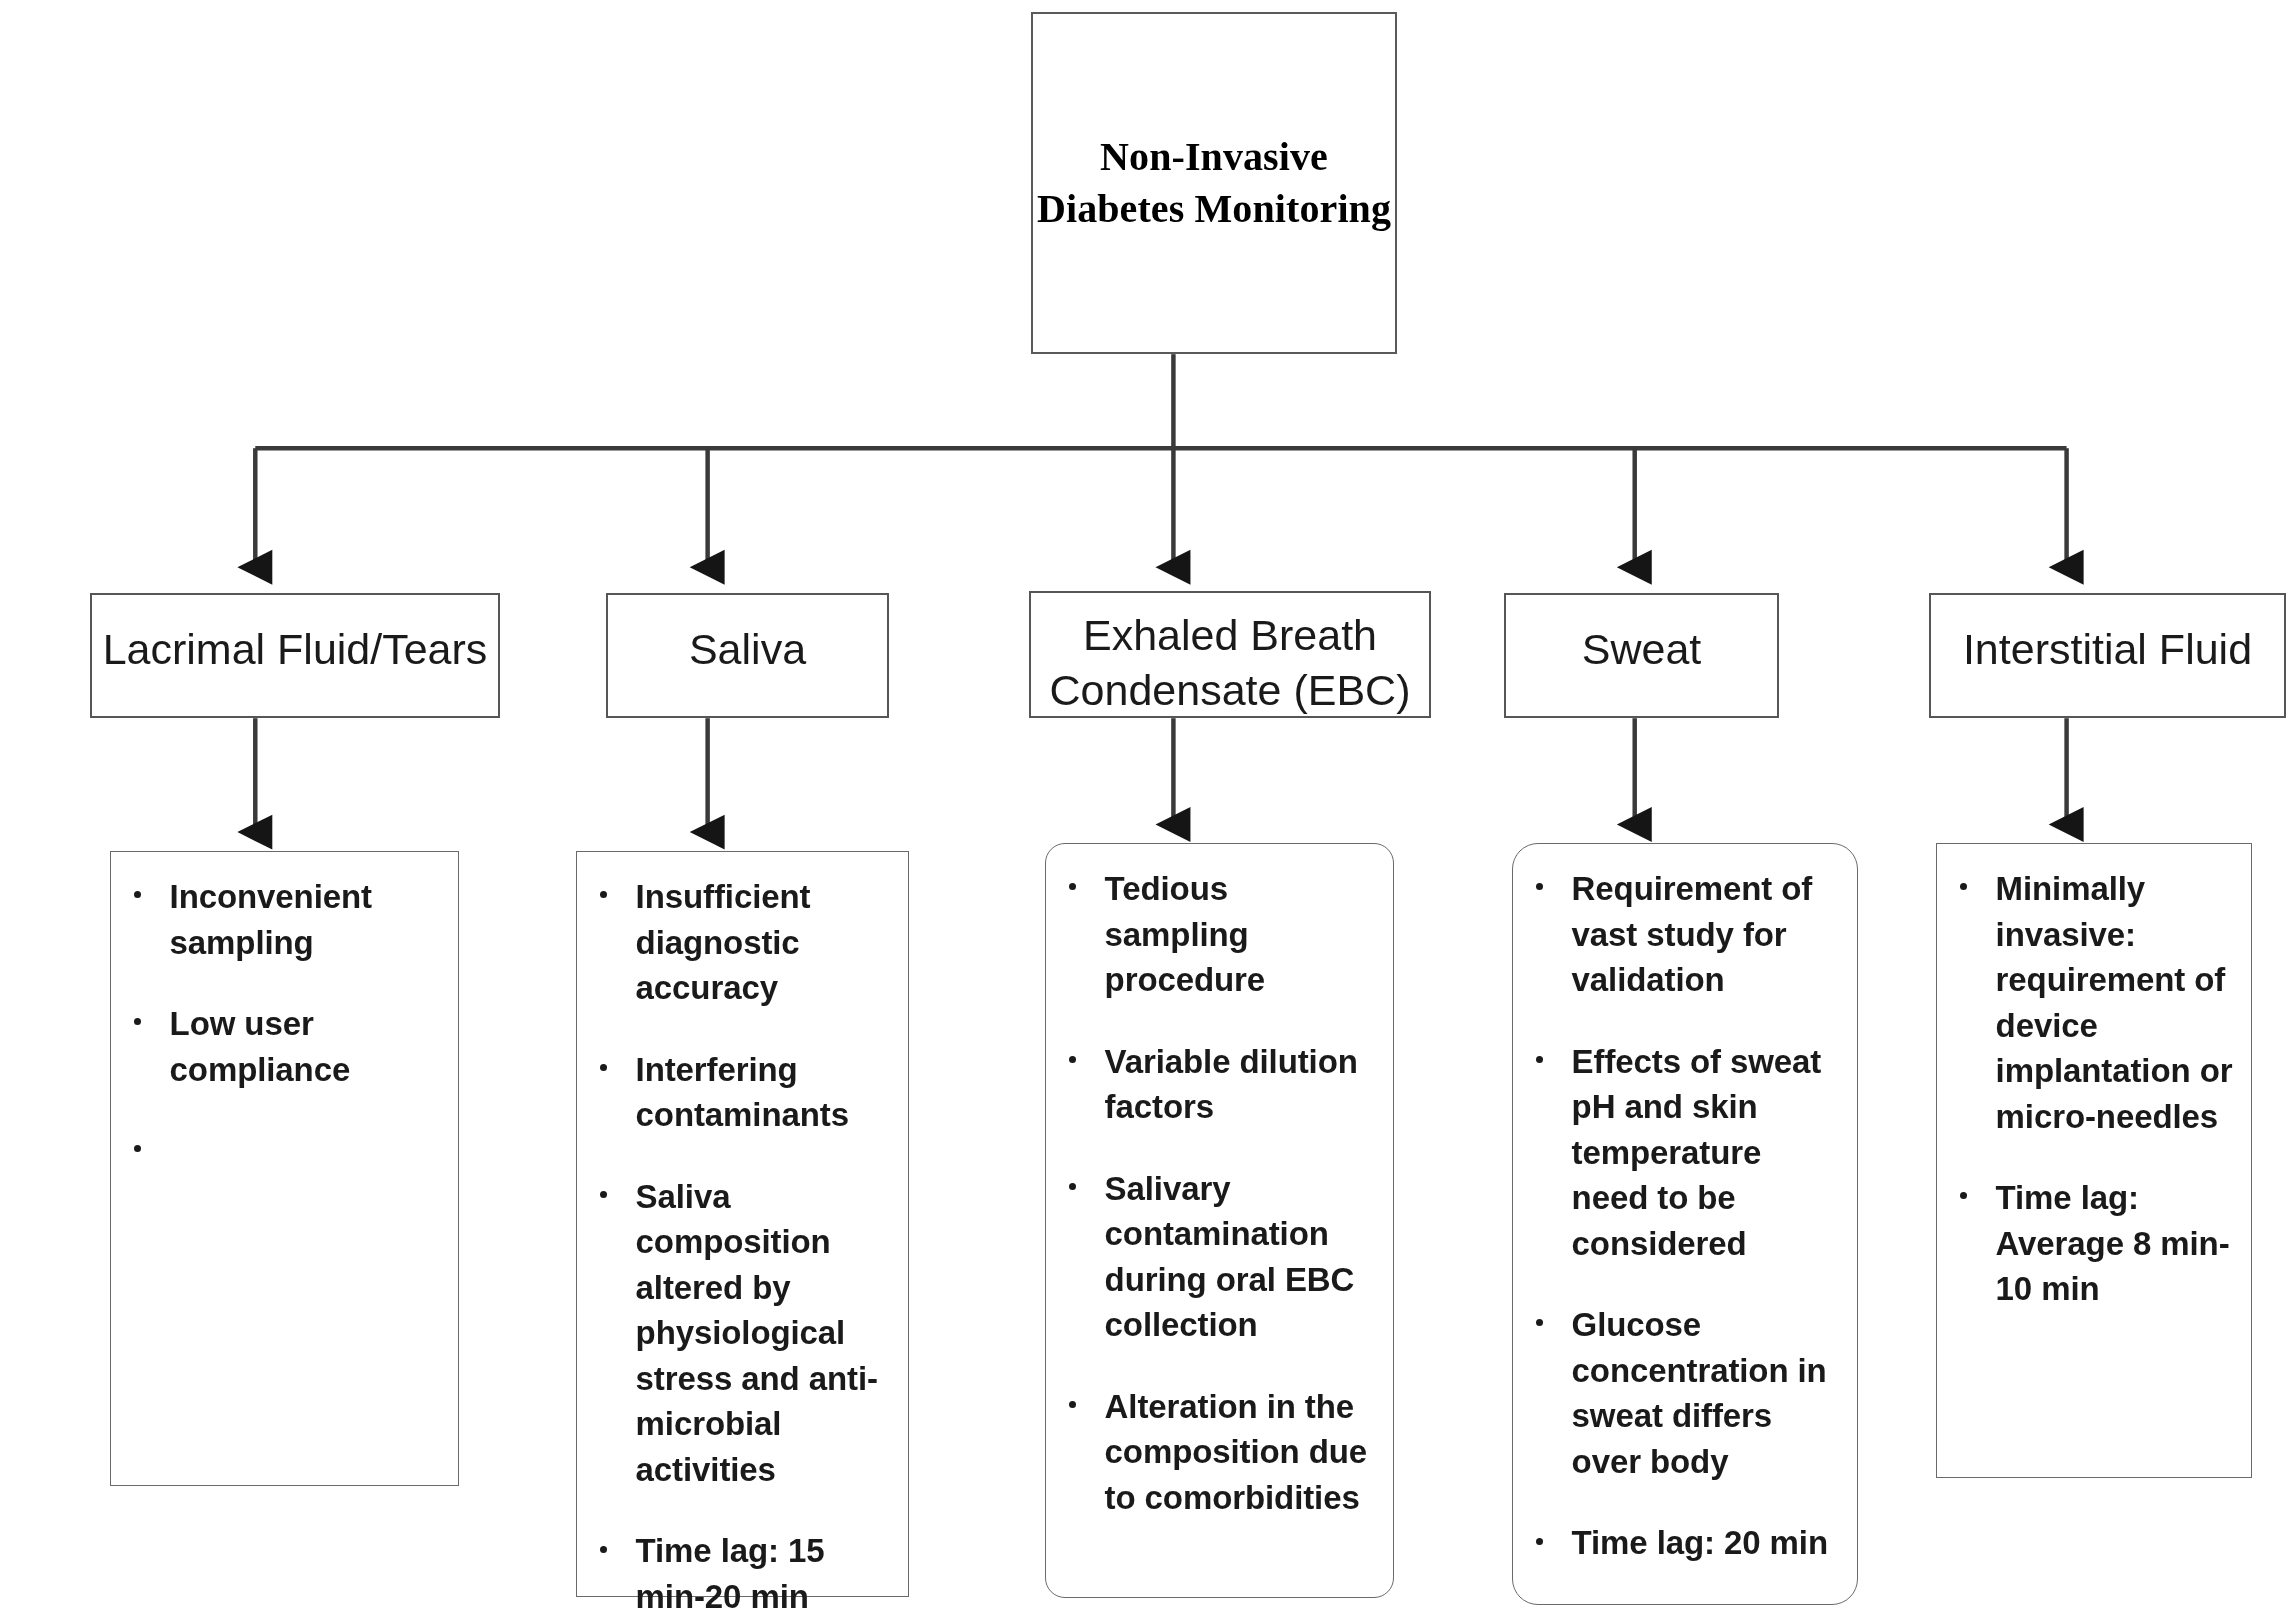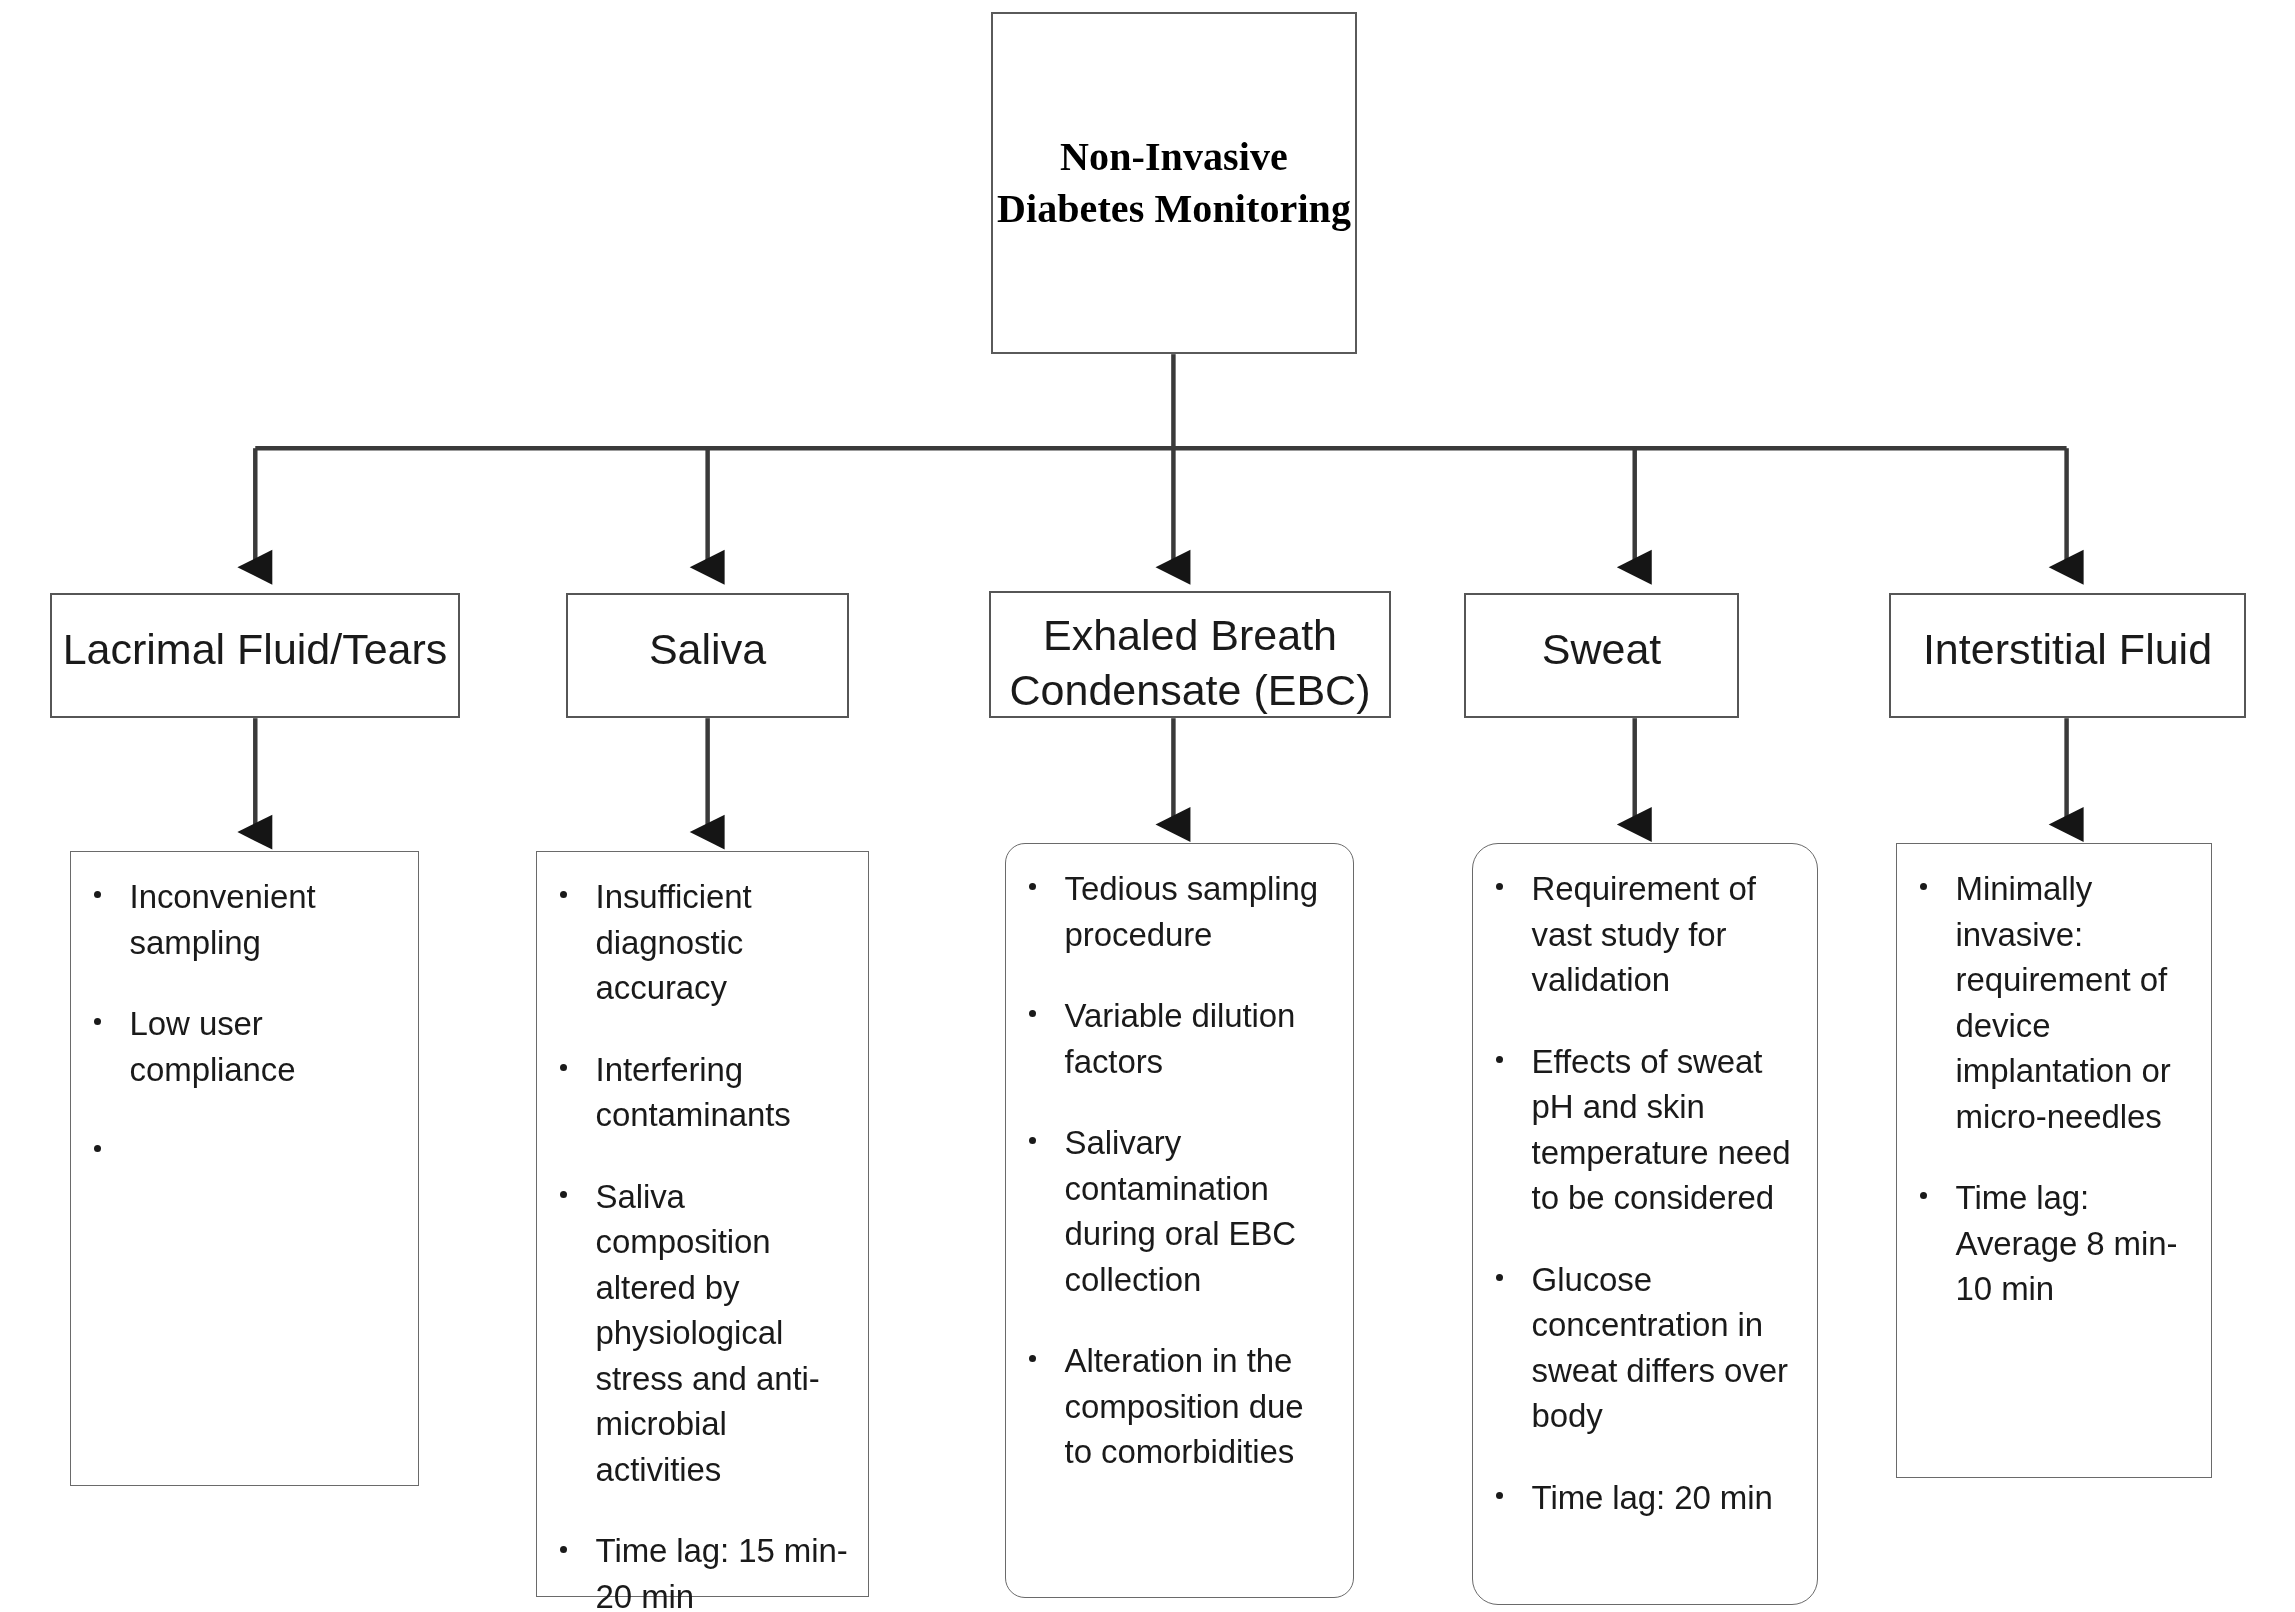--- a/index.html
+++ b/index.html
@@ -24,20 +24,21 @@
     top: 0;
     width: 2295px;
     height: 1613px;
     pointer-events: none;
   }
   .node {
     position: absolute;
     box-sizing: border-box;
     background: #ffffff;
     border: 2.6px solid #4a4a4a;
+    margin-left: 40px;
   }
   .root-node {
     border-color: #5a5a5a;
     display: flex;
     align-items: center;
     justify-content: center;
   }
   .root-title {
     font-family: "Liberation Serif", serif;
     font-weight: bold;
@@ -69,21 +70,21 @@
     margin: 0;
     padding: 0;
   }
   .bullet {
     position: relative;
     padding-left: 42px;
     margin-bottom: 36px;
     font-size: 33px;
     line-height: 1.38;
     color: #1a1a1a;
-    font-weight: 400;
+    font-weight: 700;
     letter-spacing: -0.1px;
   }
   .bullet:last-child {
     margin-bottom: 0;
   }
   .bullet-dot {
     position: absolute;
     left: 6.4px;
     top: 0.52em;
     width: 7px;

